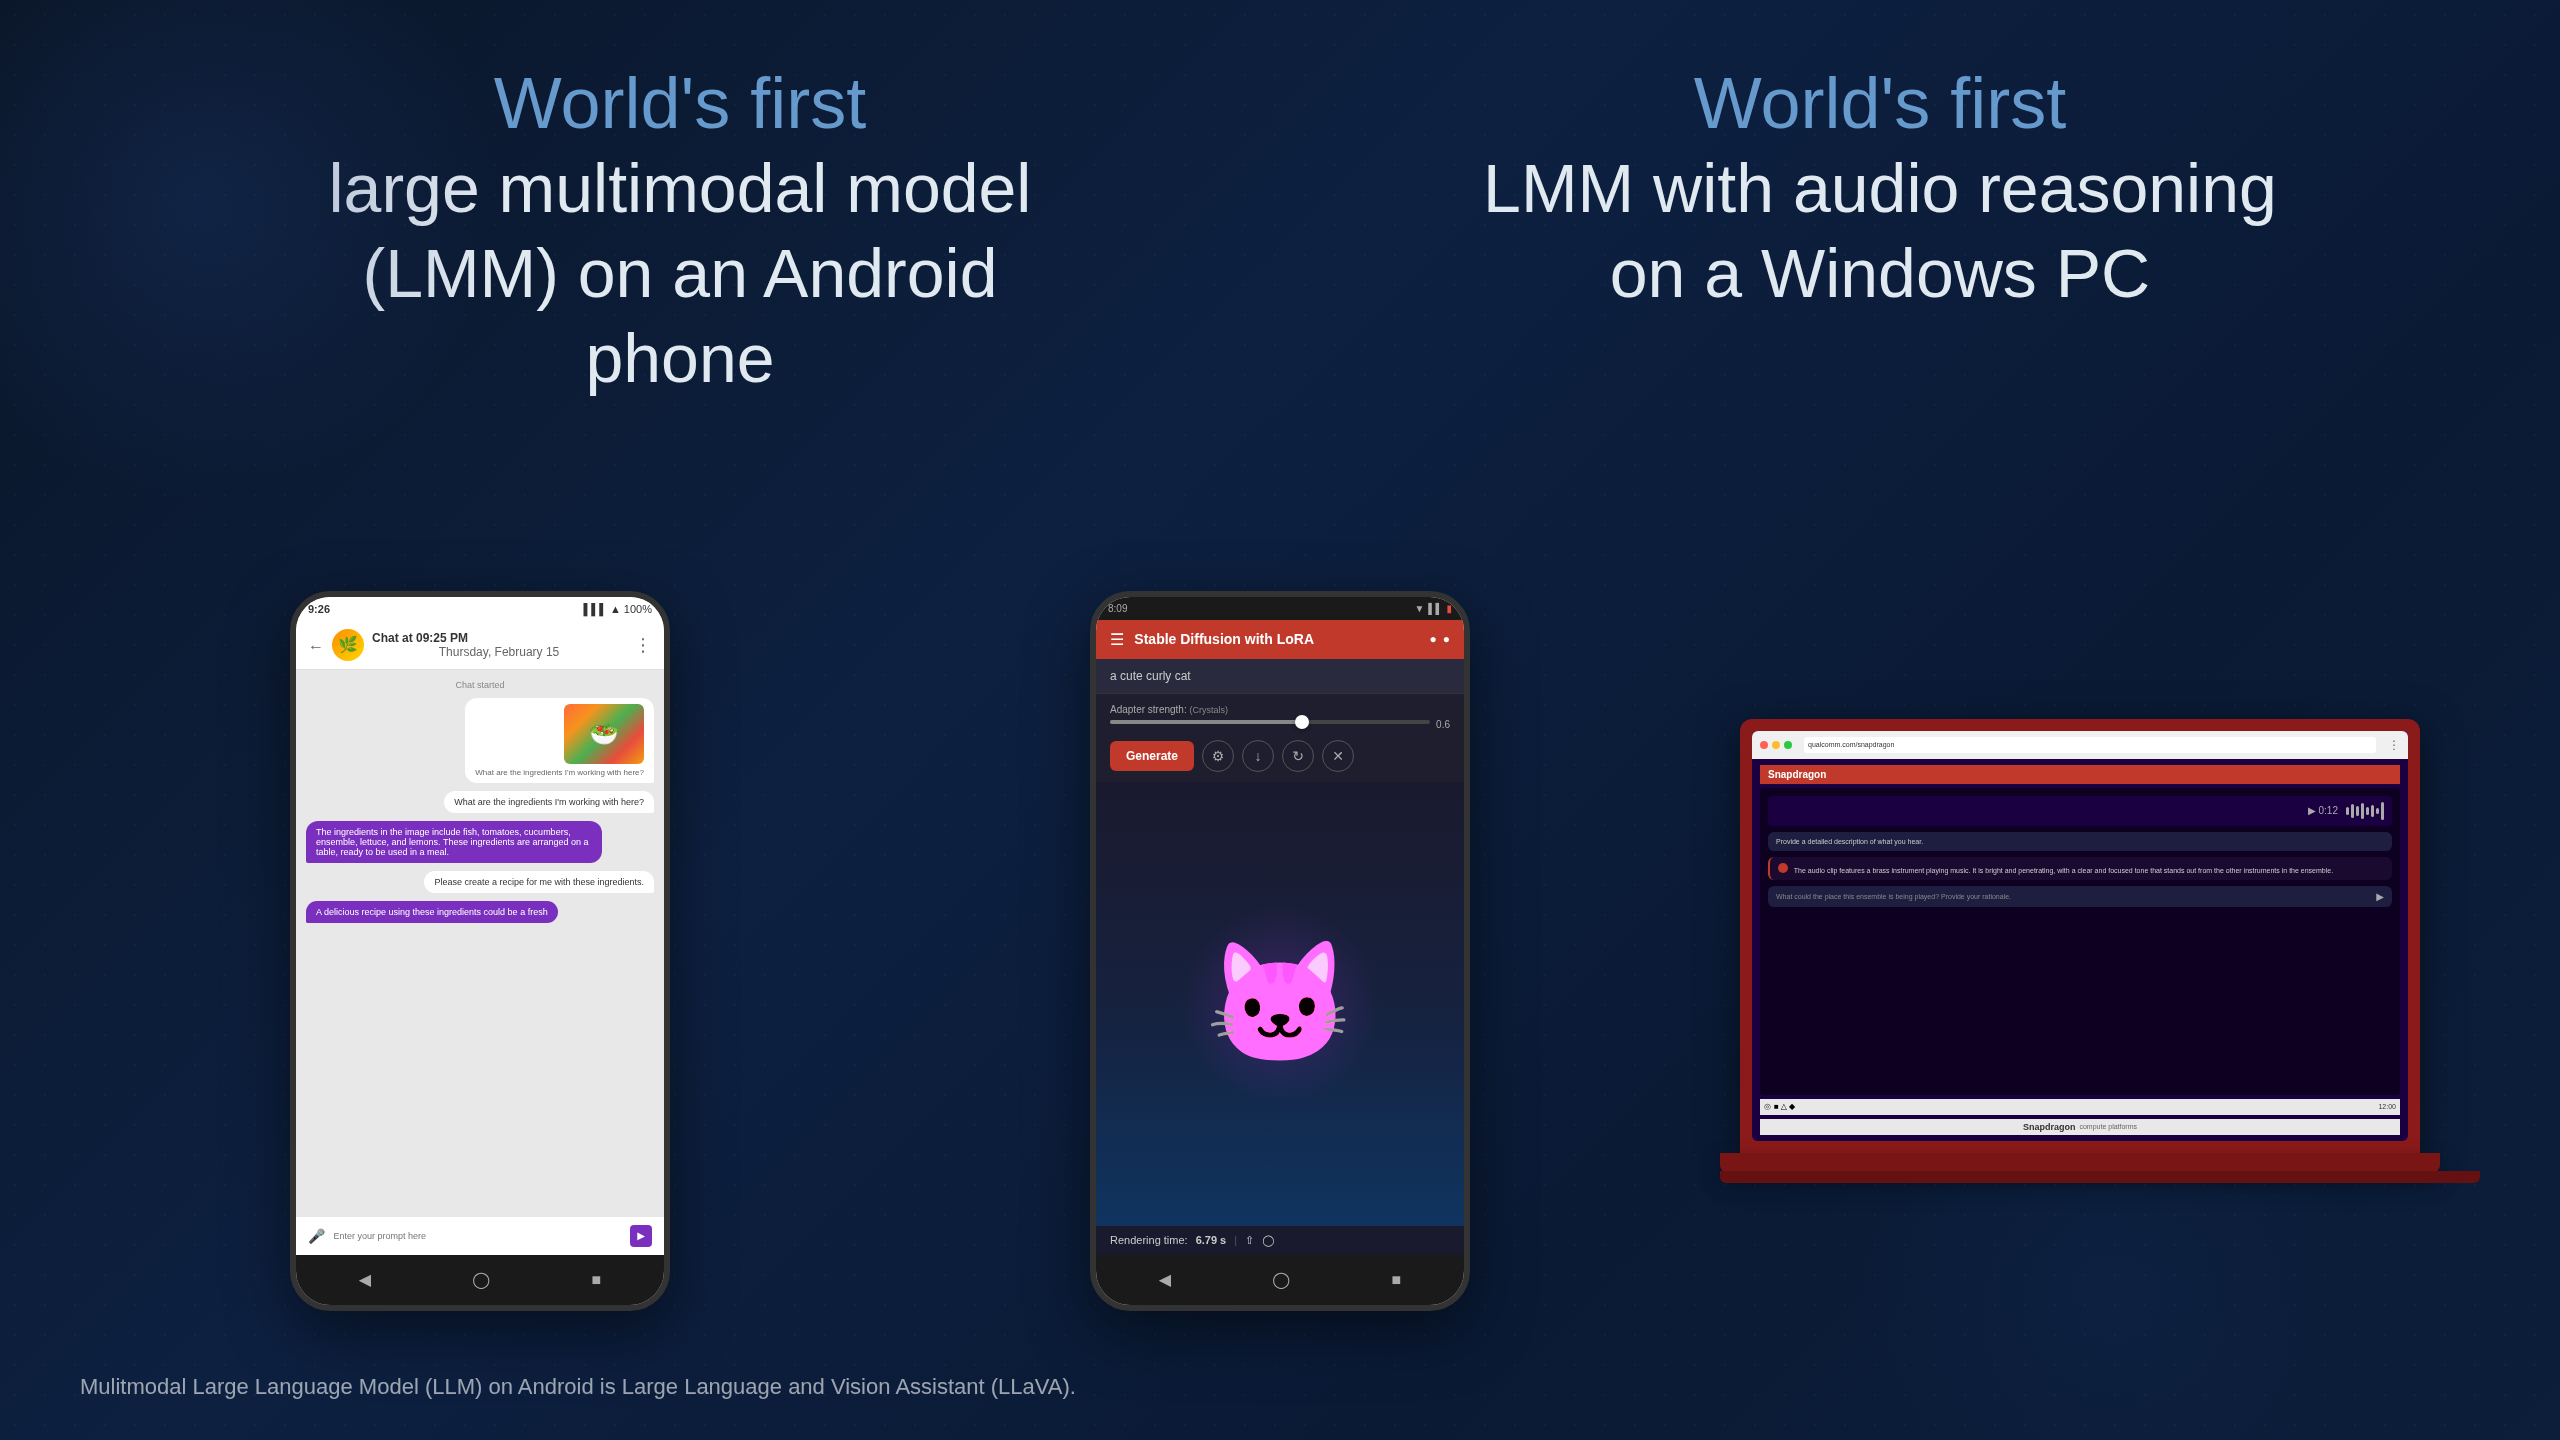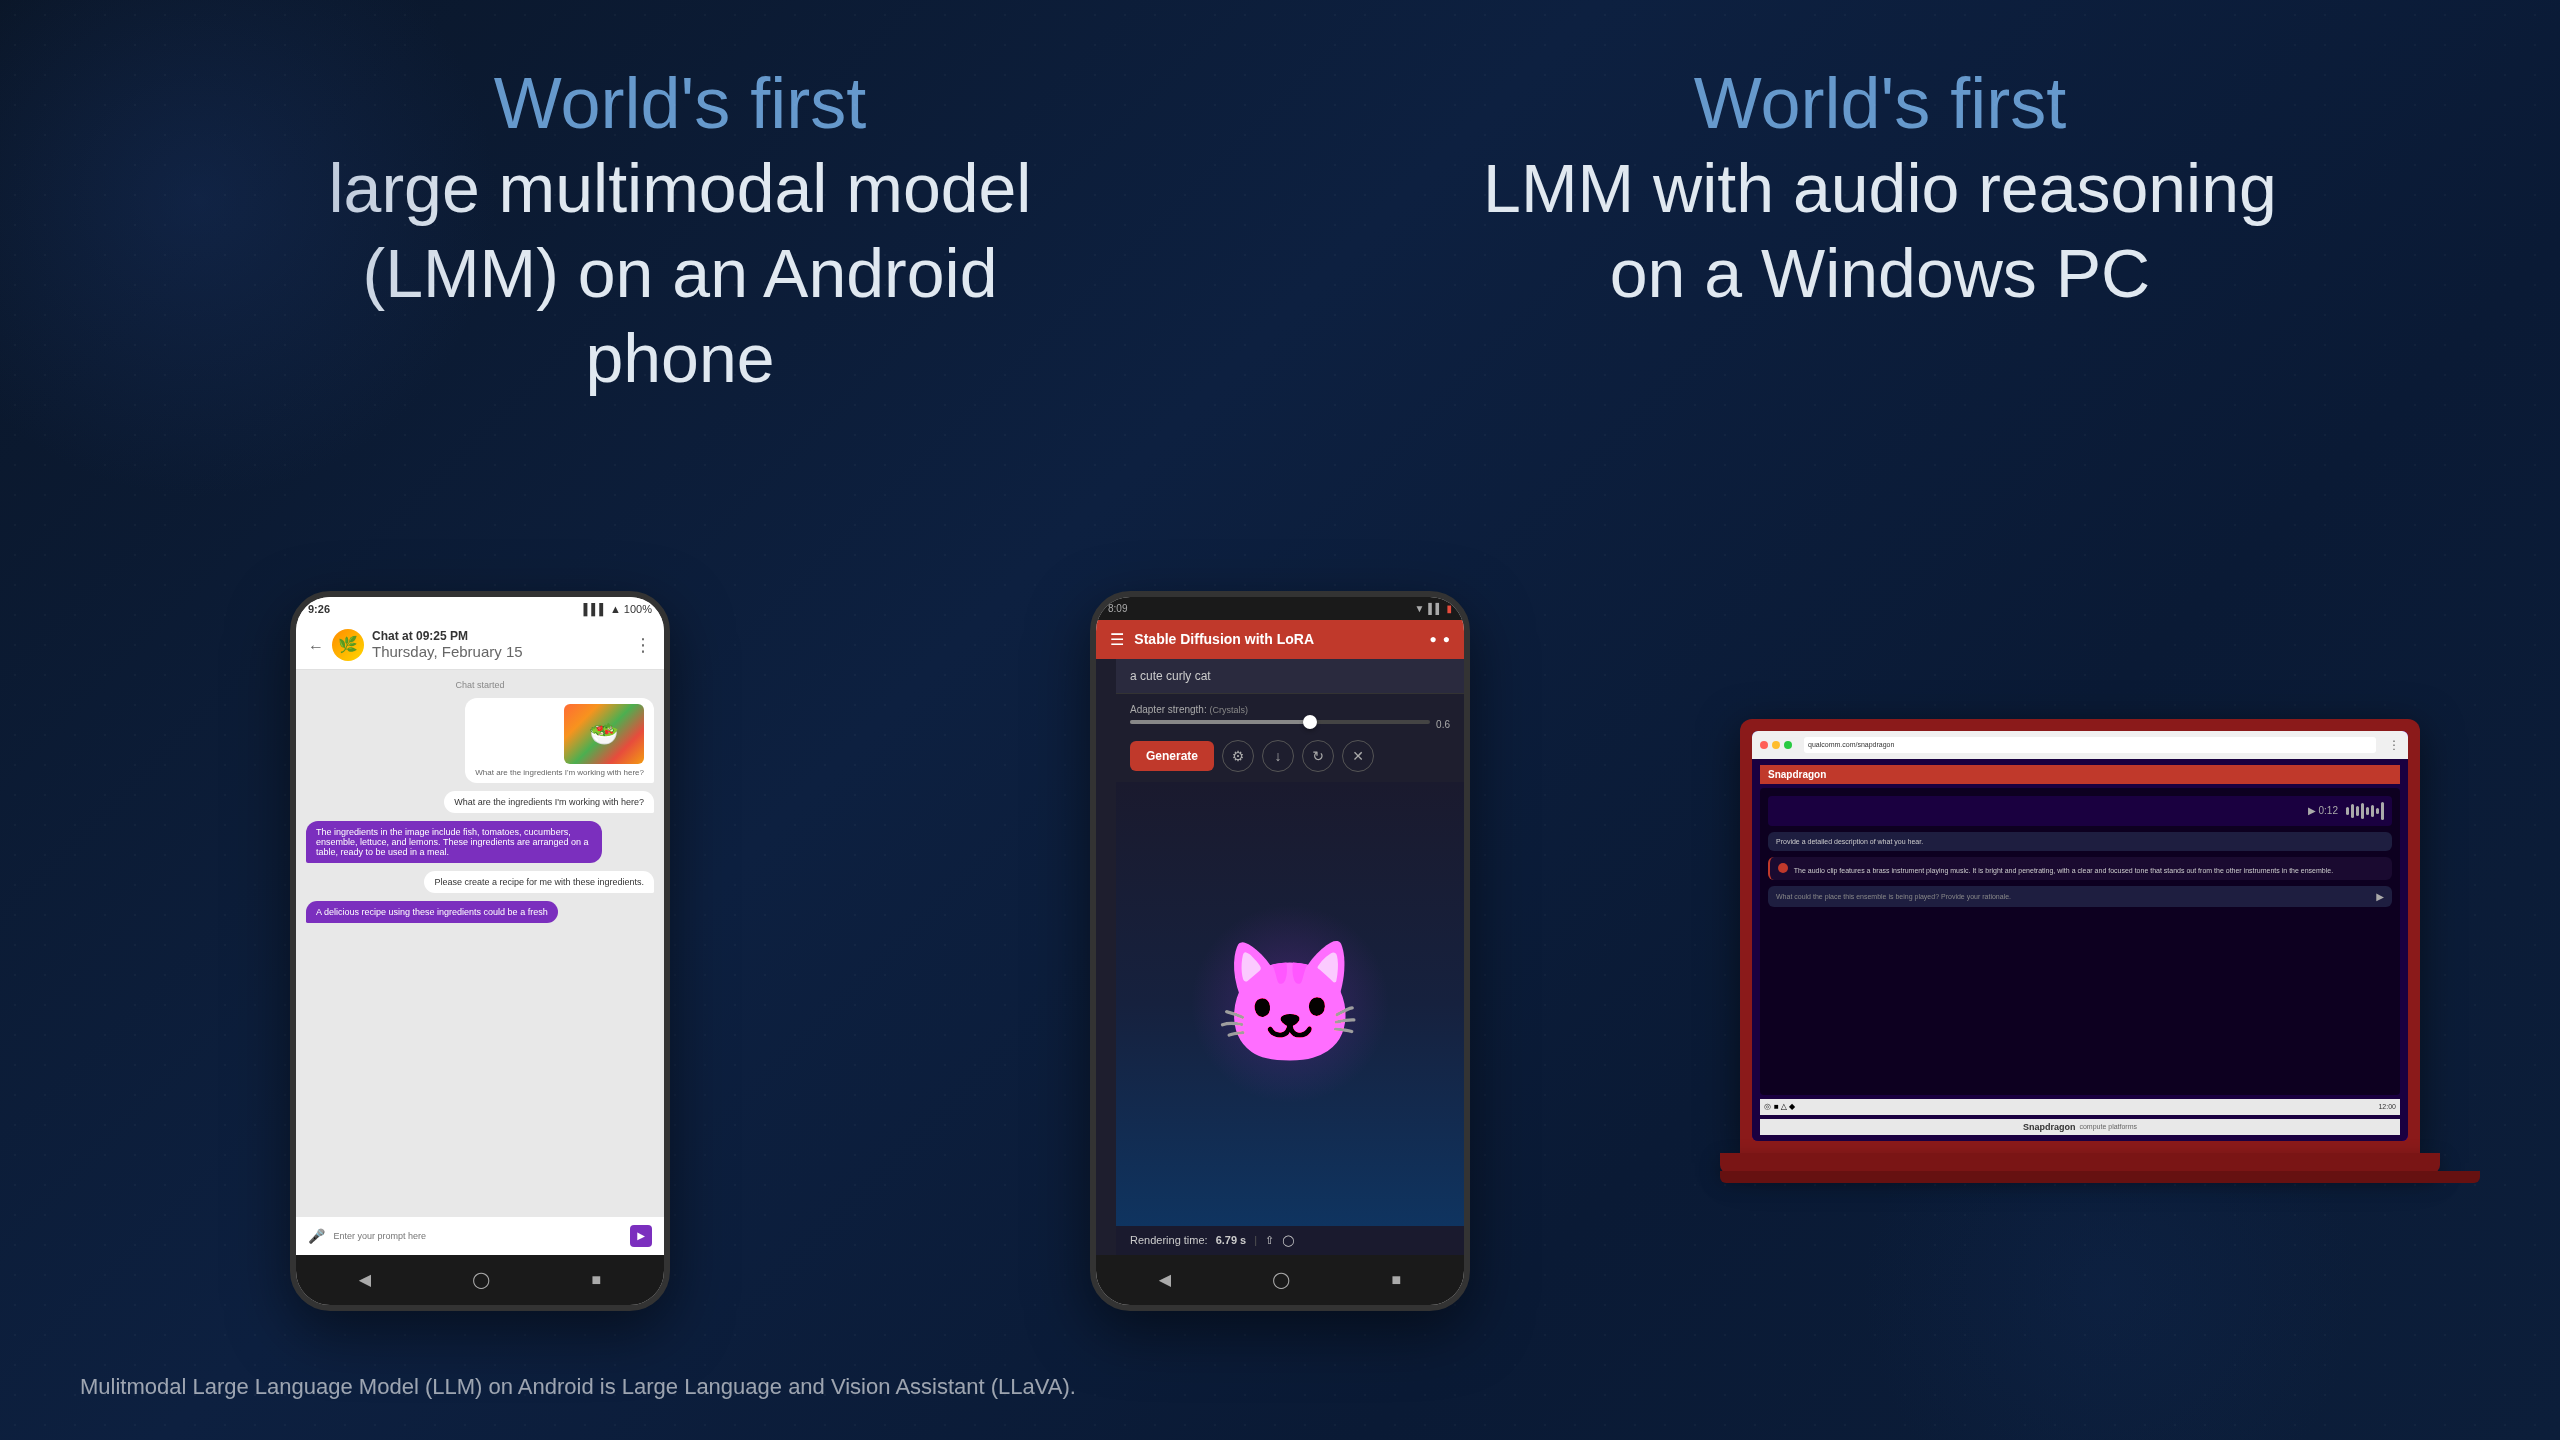--- a/index.html
+++ b/index.html
@@ -116,21 +116,21 @@
     .chat-header .back-arrow { color: #666; font-size: 16px; }
     .chat-header .avatar {
       width: 32px; height: 32px;
       background: linear-gradient(135deg, #ff8c00, #ffd700);
       border-radius: 50%;
       display: flex; align-items: center; justify-content: center;
       font-size: 16px;
     }
     .chat-header .chat-info { flex: 1; }
     .chat-header .chat-title { font-size: 12px; font-weight: bold; color: #333; }
-    .chat-header .chat-date { font-size: 15px; color: #666; }
+    .chat-header .chat-date { font-size: 12px; color: #666; text-align: center; }
     .chat-header .menu { color: #666; font-size: 18px; }
 
     
     .chat-messages {
       flex: 1;
       background: #e8e8e8;
       padding: 10px;
       display: flex;
       flex-direction: column;
       gap: 8px;
@@ -250,21 +250,20 @@
 
     .sd-header .menu-icon { color: #fff; font-size: 16px; }
     .sd-header .title { color: #fff; font-size: 14px; font-weight: bold; flex: 1; }
     .sd-header .icons { display: flex; gap: 6px; }
 
     .sd-content {
       flex: 1;
       background: #1e1e2e;
       display: flex;
       flex-direction: column;
-      padding-left: 20px;
     }
 
     .sd-prompt {
       background: #2a2a3e;
       padding: 10px 14px;
       font-size: 12px;
       color: #ccc;
       border-bottom: 1px solid #333;
     }
 

